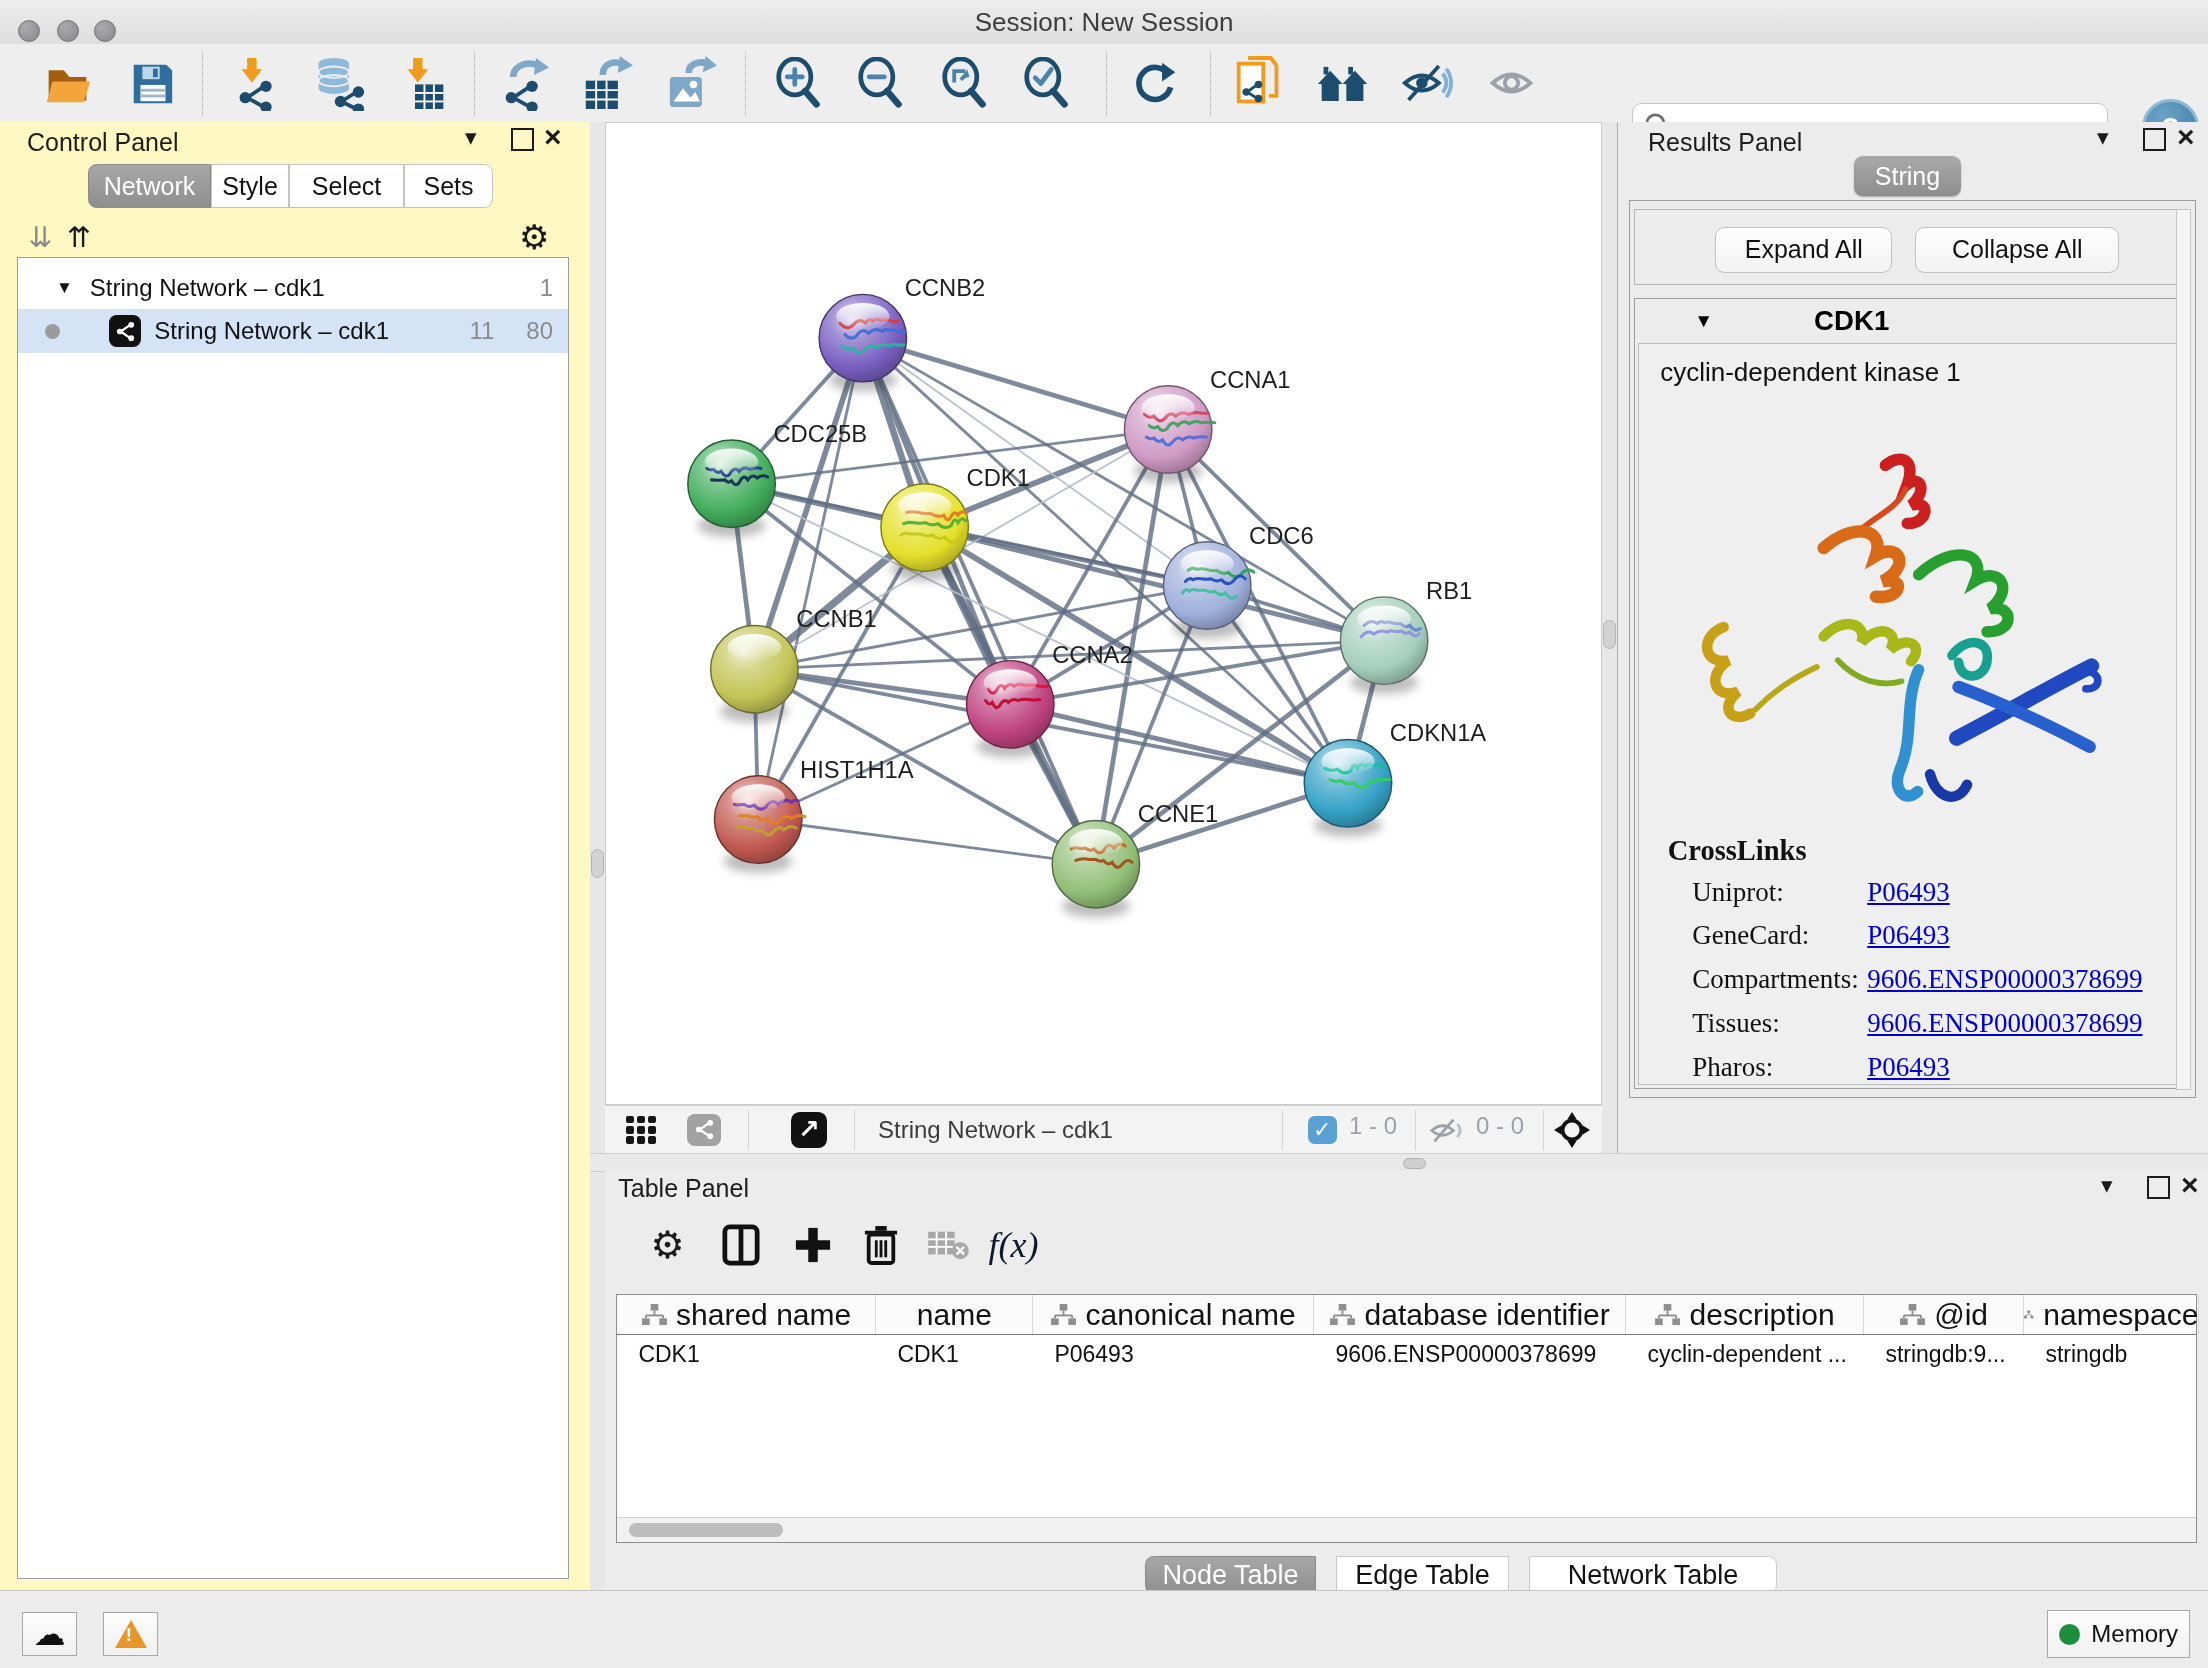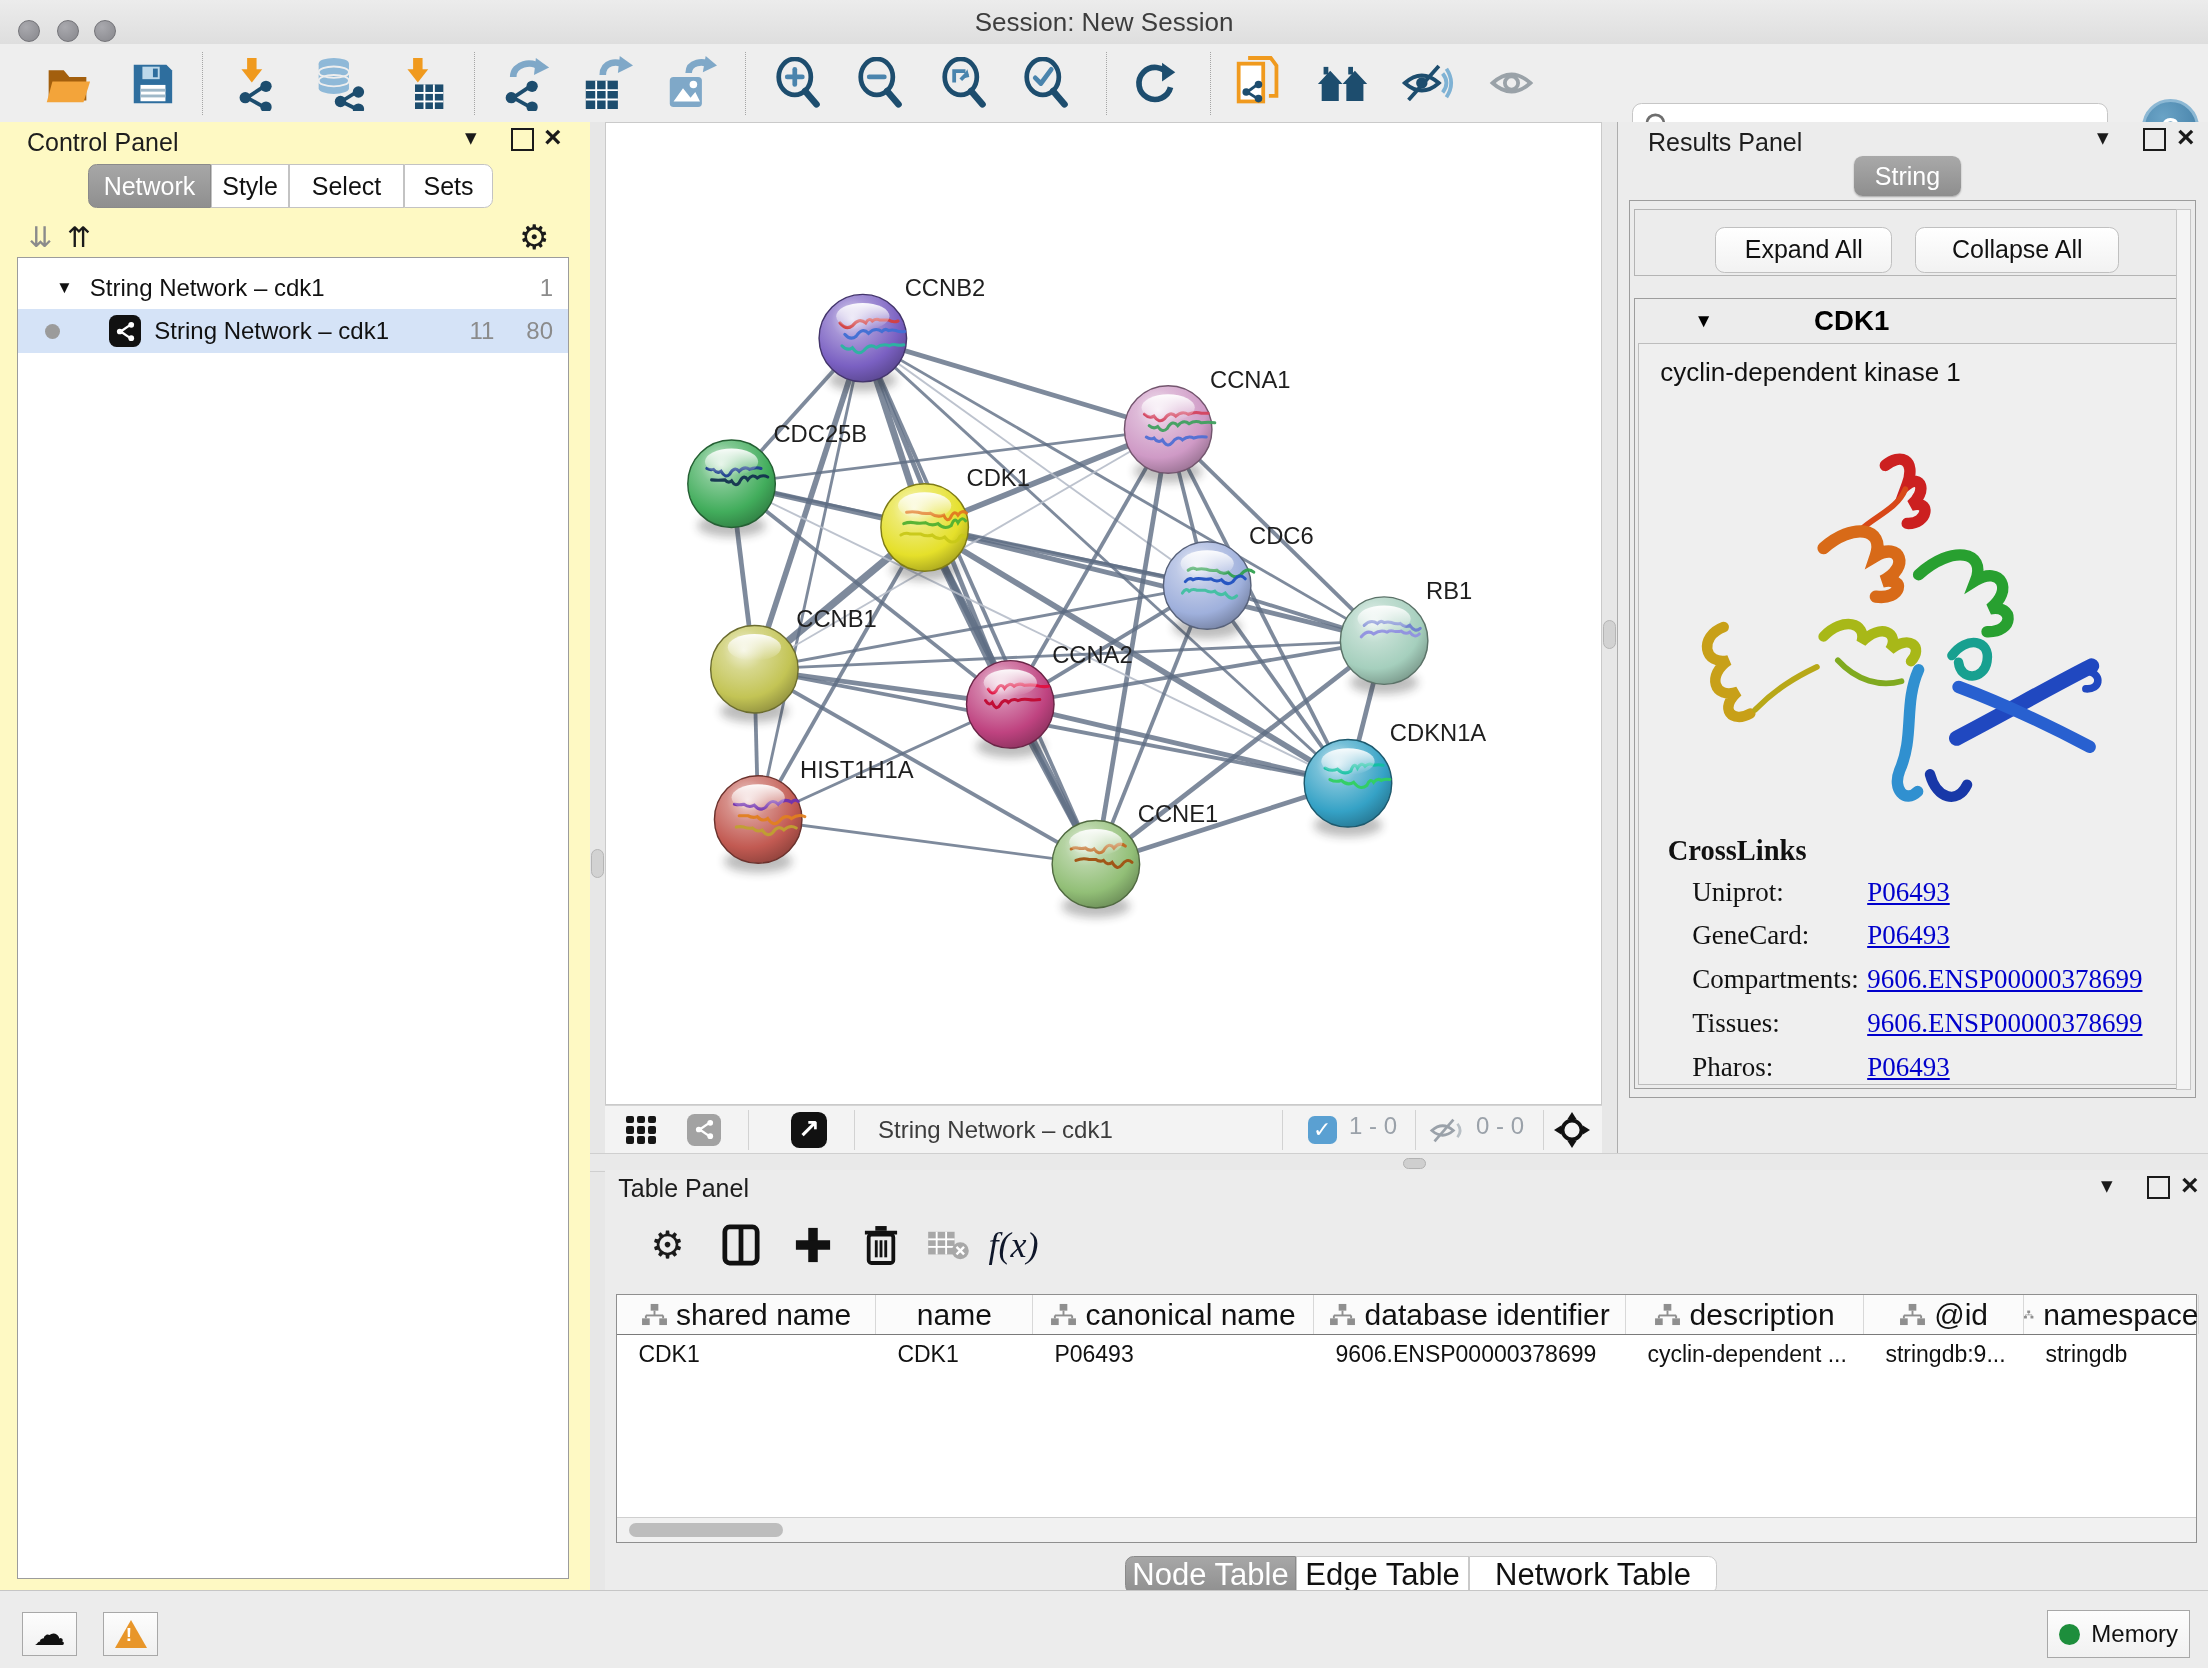--- a/index.html
+++ b/index.html
@@ -93,21 +93,21 @@
     font-size:24px;color:#9aa1a9;}
 
   
   .results-panel{left:1617px;top:122px;width:592px;height:1031px;background:#ececec;
     border-left:1px solid #adadad;box-sizing:border-box;}
   .rp-tab{position:absolute;left:236px;top:34px;width:107px;height:40px;border-radius:8.6px;
     background:linear-gradient(#a9a9a9,#8e8e8e);color:#fff;font-size:25px;
     display:flex;align-items:center;justify-content:center;box-shadow:0 1px 1.9px rgba(0,0,0,.3);}
   .rp-content{position:absolute;left:10.5px;top:78px;width:567px;height:898px;background:#ececec;
     border:1.9px solid #9d9d9d;box-sizing:border-box;}
-  .rp-btnbox{position:absolute;left:4.8px;top:7.6px;width:554px;height:67px;border:1.9px solid #b4b4b4;
+  .rp-btnbox{position:absolute;left:4.8px;top:7.6px;width:554px;height:76px;border:1.9px solid #b4b4b4;
     box-sizing:border-box;}
   .rp-btn{position:absolute;top:17px;height:46px;background:linear-gradient(#ffffff,#f2f2f2);
     border:1.9px solid #c0c0c0;border-radius:9.5px;font-size:25px;color:#111;
     display:flex;align-items:center;justify-content:center;font-family:inherit;}
   .rp-cdk1box{position:absolute;left:4.8px;top:97px;width:554px;height:791px;border:1.9px solid #9d9d9d;
     box-sizing:border-box;}
   .rp-cdk1head{position:absolute;left:0;top:0;width:100%;height:44px;display:flex;align-items:center;}
   .rp-body{position:absolute;left:2.9px;top:44px;width:544px;height:742px;background:#efefef;
     border:1px solid #bdbdbd;box-sizing:border-box;}
   .rp-desc{position:absolute;left:21px;top:13.3px;font-size:26px;color:#111;}
@@ -131,22 +131,22 @@
   .tp-hcell{display:flex;align-items:center;justify-content:center;gap:9.5px;font-size:30px;color:#111;
     border-right:1px solid #d8d8d8;box-sizing:border-box;overflow:hidden;white-space:nowrap;flex:none;}
   .tp-row{position:absolute;left:0;top:40px;width:100%;height:38px;display:flex;}
   .tp-cell{display:flex;align-items:center;font-size:23px;color:#111;padding-left:21px;
     box-sizing:border-box;overflow:hidden;white-space:nowrap;flex:none;}
   .tp-hscroll{position:absolute;left:0;bottom:0;width:100%;height:25px;background:#f1f1f1;
     border-top:1px solid #cfcfcf;box-sizing:border-box;}
   .tp-thumb{position:absolute;left:11.4px;top:4.8px;width:154px;height:14.3px;border-radius:7.6px;
     background:#bdbdbd;}
   .tp-tabs{position:absolute;left:520px;top:386px;display:flex;}
-  .tp-tab{height:38px;display:flex;align-items:center;justify-content:center;font-size:31px;
-    background:#fff;border:1px solid #c9c9c9;color:#111;box-sizing:border-box;}
+  .tp-tab{height:38px;display:flex;align-items:center;justify-content:center;font-size:27px;
+    background:#fff;border:1px solid #c9c9c9;color:#111;box-sizing:border-box;margin-left:20px;}
   .tp-tab.sel{background:linear-gradient(#a7a7a7,#8f8f8f);color:#fff;border-color:#8a8a8a;}
 
   
   .statusbar{left:0;top:1590px;width:2208px;height:78px;background:#ececec;
     border-top:1.9px solid #c6c6c6;}
   .sb-btn{position:absolute;top:21px;width:55px;height:44px;background:linear-gradient(#fdfdfd,#f0f0f0);
     border:1.9px solid #a8a8a8;display:flex;align-items:center;justify-content:center;box-sizing:border-box;}
   .warn-tri{width:0;height:0;border-left:16px solid transparent;border-right:16px solid transparent;
     border-bottom:28.5px solid #e8962a;position:relative;}
   .warn-tri:after{content:"!";position:absolute;left:-4.8px;top:3.8px;color:#fff;font-weight:bold;

